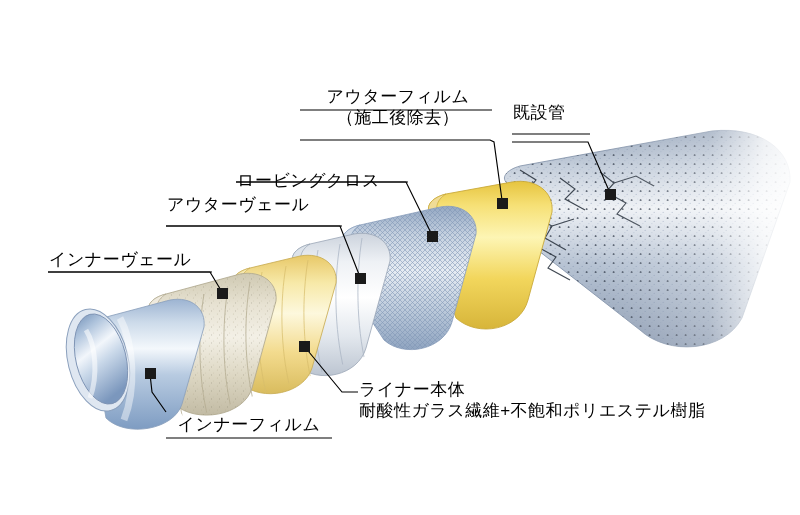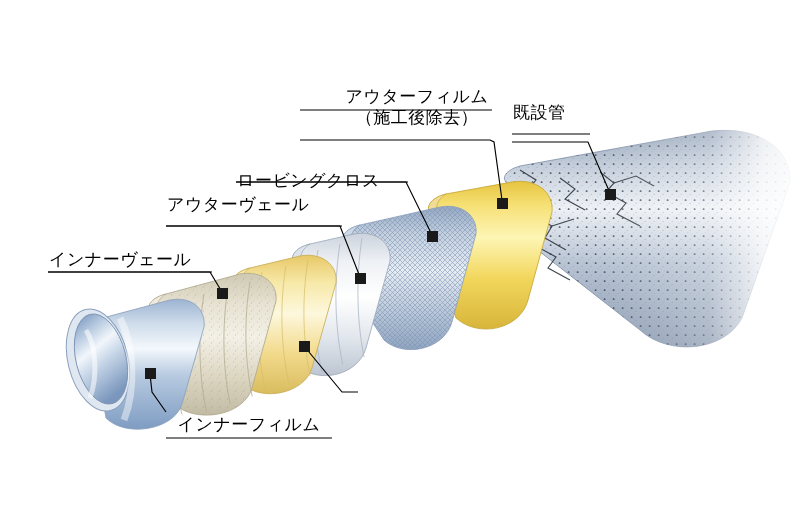--- a/index.html
+++ b/index.html
@@ -315,21 +315,21 @@
       <rect x="497" y="198" width="11" height="11"></rect>
       <rect x="605" y="189" width="11" height="11"></rect>
       <rect x="427" y="231" width="11" height="11"></rect>
       <rect x="355" y="273" width="11" height="11"></rect>
       <rect x="217" y="288" width="11" height="11"></rect>
       <rect x="145" y="368" width="11" height="11"></rect>
       <rect x="299" y="341" width="11" height="11"></rect>
     </g>
   </svg>
 
-  <div class="lbl ctr" style="left:324px; top:86px; width:186px;">
+  <div class="lbl ctr" style="left:305px; top:86px; width:186px;">
     <span class="ln">アウターフィルム</span>
     <span class="ln">（施工後除去）</span>
   </div>
 
   <div class="lbl" style="left:513px; top:102px;">
     <span class="ln">既設管</span>
   </div>
 
   <div class="lbl" style="left:237px; top:170px;">
     <span class="ln">ロービングクロス</span>
@@ -340,20 +340,24 @@
   </div>
 
   <div class="lbl" style="left:49px; top:249px;">
     <span class="ln">インナーヴェール</span>
   </div>
 
   <div class="lbl ctr" style="left:163px; top:414px; width:172px;">
     <span class="ln">インナーフィルム</span>
   </div>
 
+  <div class="lbl" style="left:359px; top:379px;">
+    <span class="ln">ライナー本体</span>
+    <span class="ln">耐酸性ガラス繊維+不飽和ポリエステル樹脂</span>
+  </div>
 
   <svg style="position:absolute; left:0; top:0; width:800px; height:515px; pointer-events:none;">
     <g stroke="#000000" stroke-width="1.15" fill="none">
       <line x1="300" y1="110" x2="492" y2="110"></line>
       <line x1="512" y1="134" x2="590" y2="134"></line>
       <line x1="236" y1="182" x2="408" y2="182"></line>
       <line x1="166" y1="226" x2="342" y2="226"></line>
       <line x1="48" y1="272" x2="212" y2="272"></line>
       <line x1="166" y1="438" x2="332" y2="438"></line>
     </g>

